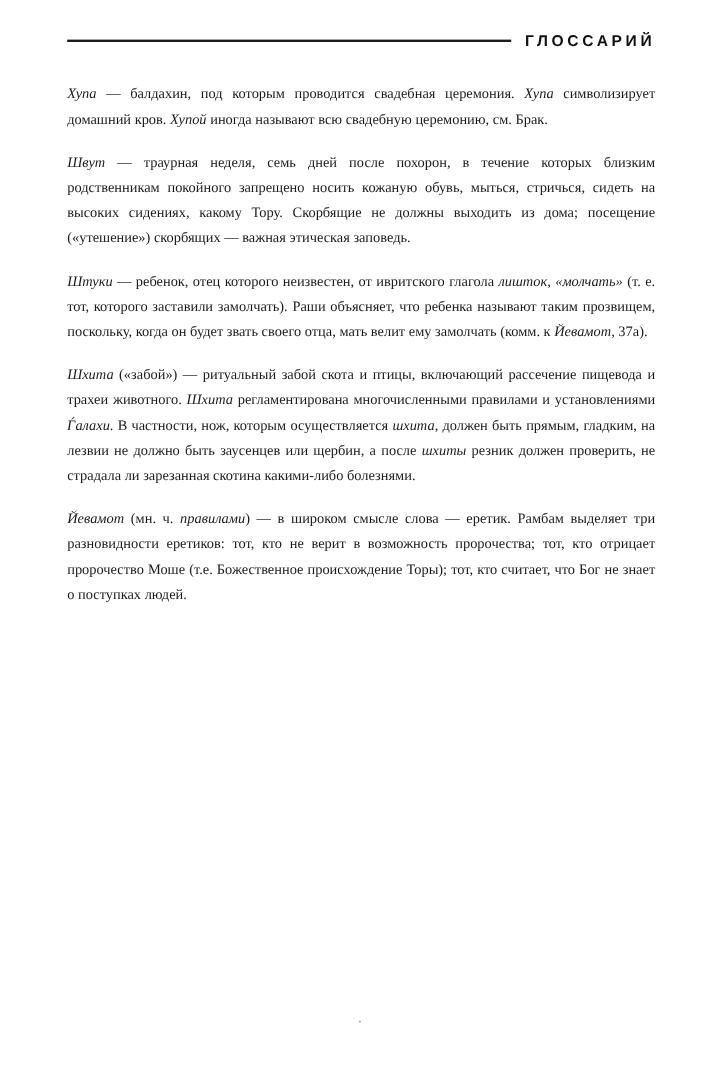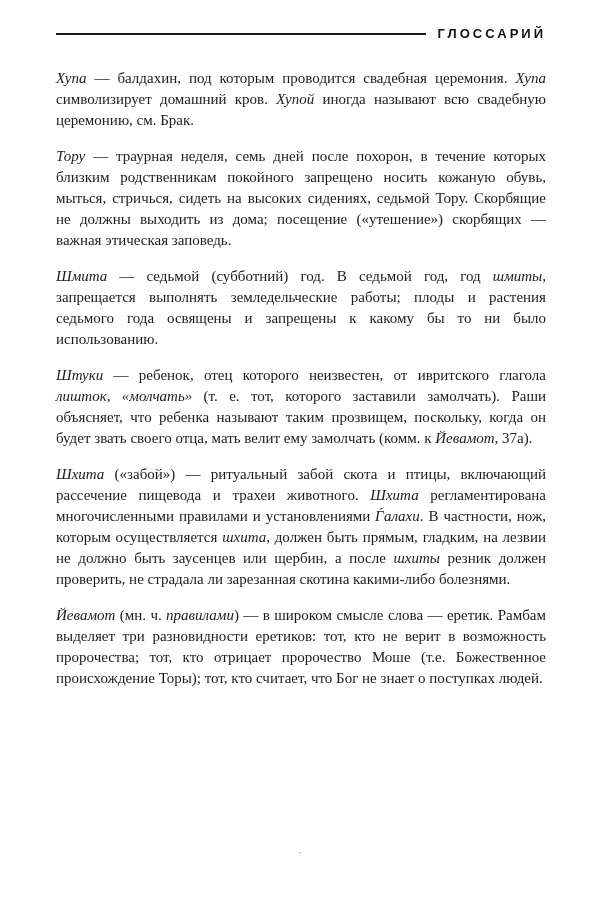--- a/index.html
+++ b/index.html
@@ -31,21 +31,21 @@
     font-family: "Liberation Sans", sans-serif;
     font-weight: bold;
     font-size: 13px;
     letter-spacing: 3px;
     white-space: nowrap;
     color: #111111;
   }
   .entries { }
   .entry {
     margin: 0 0 15px 0;
-    font-size: 15px;
+    font-size: 12px;
     line-height: 21px;
     text-align: justify;
     hyphens: auto;
     -webkit-hyphens: auto;
   }
   .entry .it { font-style: italic; }
   .footer-mark {
     position: absolute;
     top: 846px;
     left: 0;
@@ -59,21 +59,20 @@
 <body>
 
 <div class="page">
   <header class="header">
     <span class="header-rule"></span>
     <span class="header-title">ГЛОССАРИЙ</span>
   </header>
 
   <main class="entries" id="entries">
       <p class="entry"><span class="it">Хупа</span><span> — балдахин, под которым проводится свадебная церемония. </span><span class="it">Хупа</span><span> символизирует домашний кров. </span><span class="it">Хупой</span><span> иногда называют всю свадебную церемонию, см. Брак.</span></p>
-      <p class="entry"><span class="it">Тору</span><span> — траурная неделя, семь дней после похорон, в течение которых близким родственникам покойного запрещено носить кожаную обувь, мыться, стричься, сидеть на высоких сидениях, седьмой Тору. Скорбящие не должны выходить из дома; посещение («утешение») скорбящих — важная этическая заповедь.</span></p>
-      <p class="entry"><span class="it">Шмита</span><span> — седьмой (субботний) год. В седьмой год, год </span><span class="it">шмиты</span><span>, запрещается выполнять земледельческие работы; плоды и растения седьмого года освящены и запрещены к какому бы то ни было использованию.</span></p>
+      <p class="entry"><span class="it">Швут</span><span> — траурная неделя, семь дней после похорон, в течение которых близким родственникам покойного запрещено носить кожаную обувь, мыться, стричься, сидеть на высоких сидениях, какому Тору. Скорбящие не должны выходить из дома; посещение («утешение») скорбящих — важная этическая заповедь.</span></p>
       <p class="entry"><span class="it">Штуки</span><span> — ребенок, отец которого неизвестен, от ивритского глагола </span><span class="it">лишток</span><span>, </span><span class="it">«молчать»</span><span> (т. е. тот, которого заставили замолчать). Раши объясняет, что ребенка называют таким прозвищем, поскольку, когда он будет звать своего отца, мать велит ему замолчать (комм. к </span><span class="it">Йевамот</span><span>, 37а).</span></p>
       <p class="entry"><span class="it">Шхита</span><span> («забой») — ритуальный забой скота и птицы, включающий рассечение пищевода и трахеи животного. </span><span class="it">Шхита</span><span> регламентирована многочисленными правилами и установлениями </span><span class="it">Ѓалахи</span><span>. В частности, нож, которым осуществляется </span><span class="it">шхита</span><span>, должен быть прямым, гладким, на лезвии не должно быть заусенцев или щербин, а после </span><span class="it">шхиты</span><span> резник должен проверить, не страдала ли зарезанная скотина какими-либо болезнями.</span></p>
       <p class="entry"><span class="it">Йевамот</span><span> (мн. ч. </span><span class="it">правилами</span><span>) — в широком смысле слова — еретик. Рамбам выделяет три разновидности еретиков: тот, кто не верит в возможность пророчества; тот, кто отрицает пророчество Моше (т.е. Божественное происхождение Торы); тот, кто считает, что Бог не знает о поступках людей.</span></p>
     </main>
 </div>
 
 <div class="footer-mark">·</div>
 
 </body></html>

